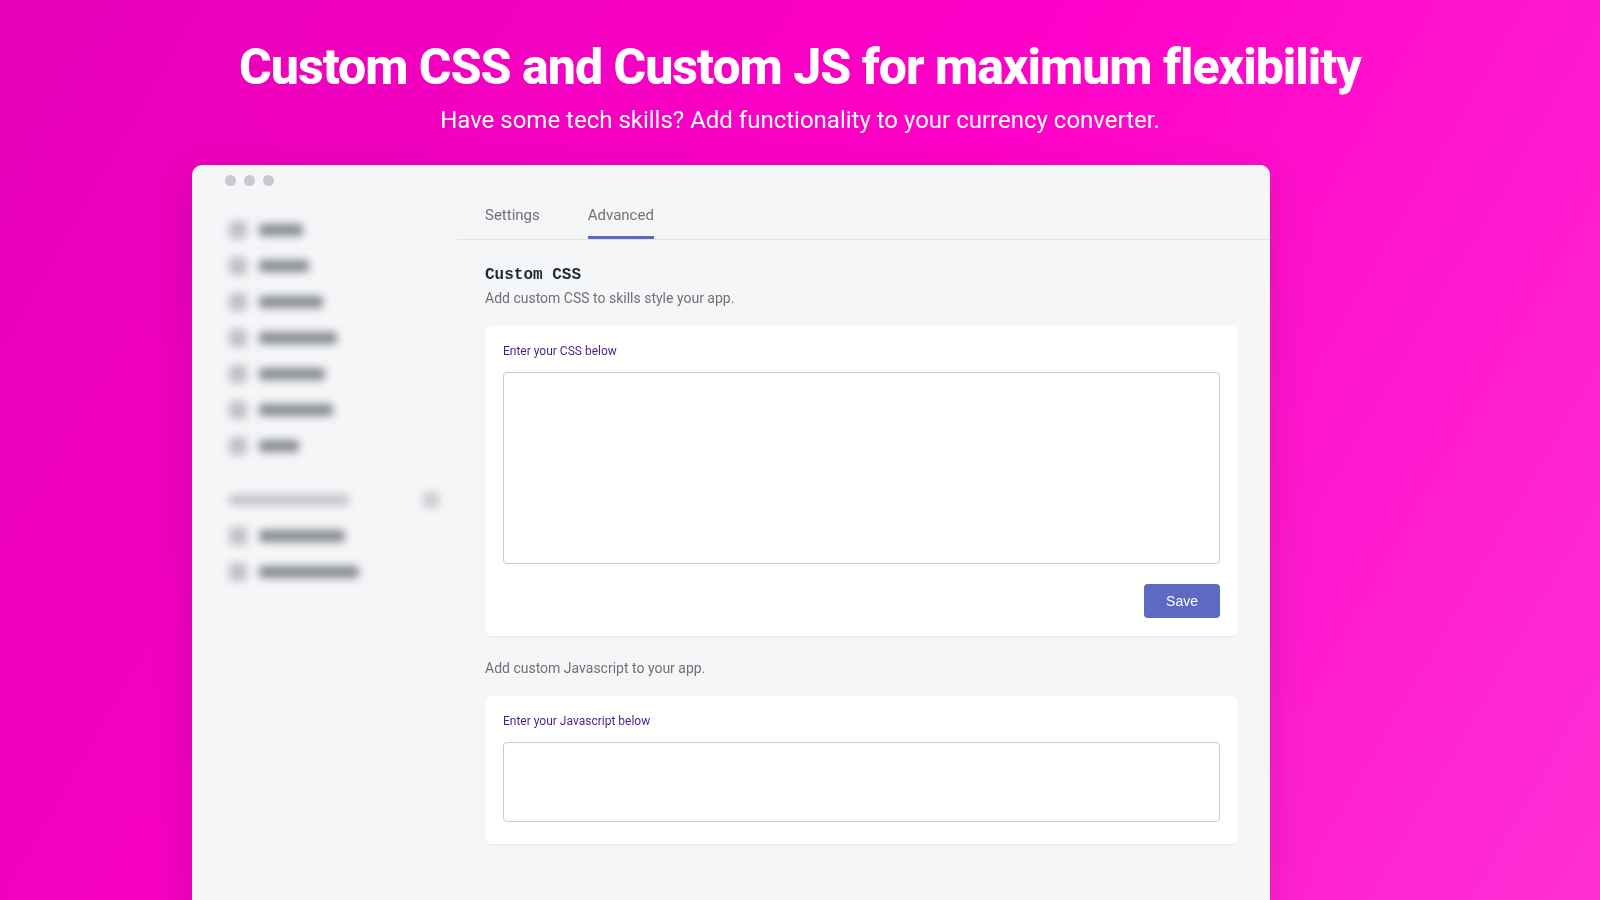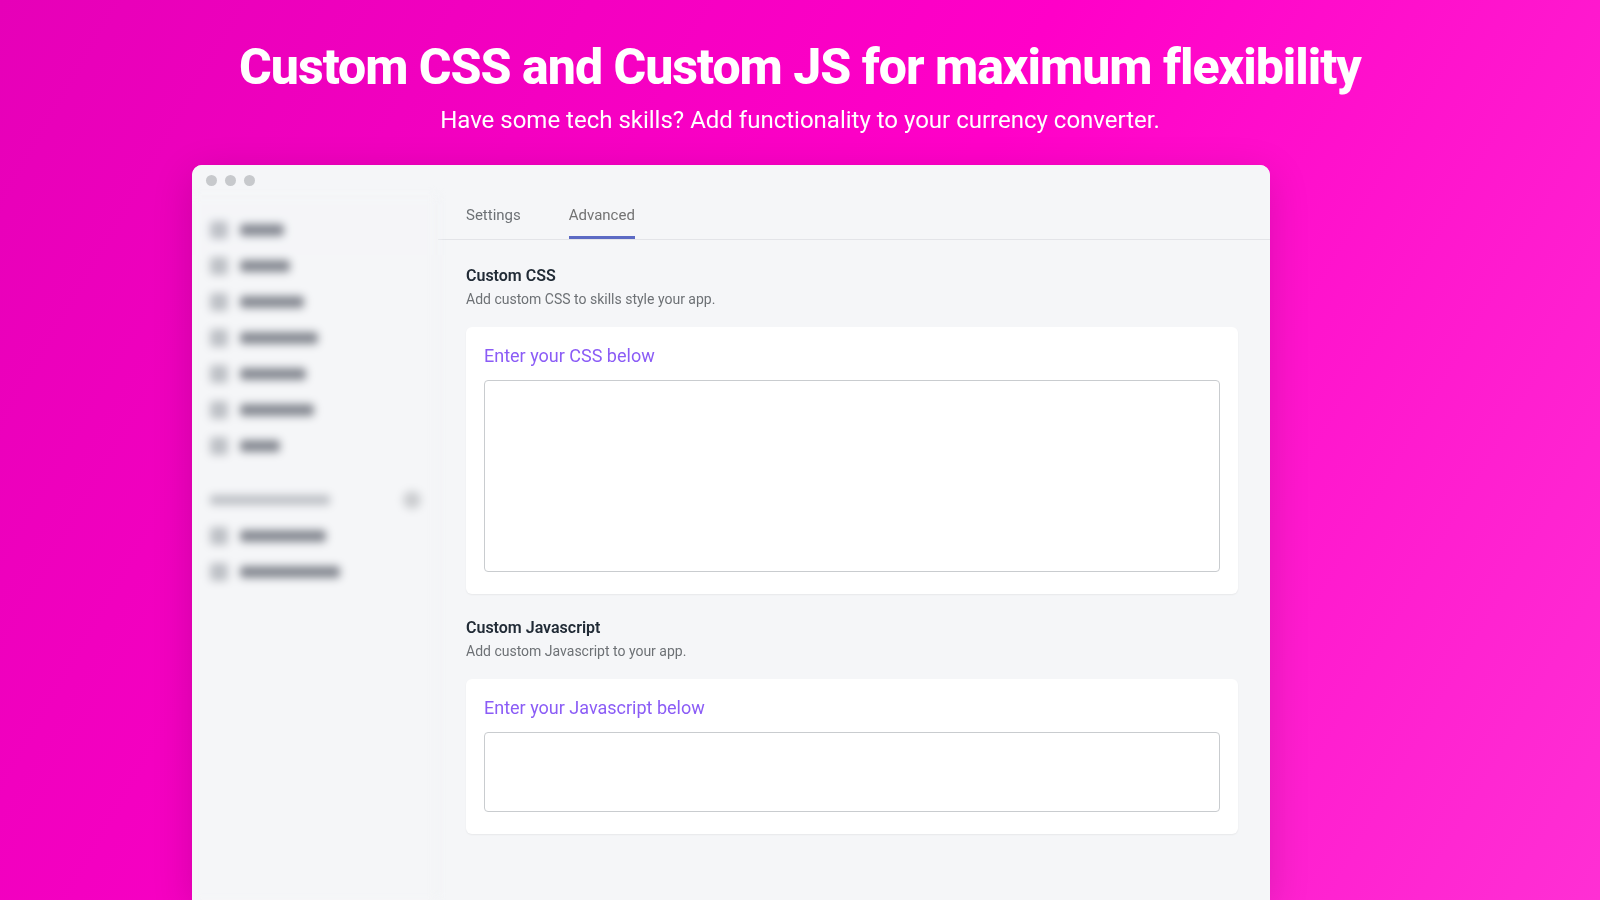--- a/index.html
+++ b/index.html
@@ -33,20 +33,21 @@
     .window {
       position: absolute;
       top: 165px;
       left: 192px;
       width: 1078px;
       height: 735px;
       background: #f5f6f8;
       border-radius: 10px 10px 0 0;
       box-shadow: 0 10px 40px rgba(0,0,0,0.15);
       overflow: hidden;
+      padding-left: 19px;
     }
     .titlebar {
       height: 30px;
       display: flex;
       align-items: center;
       padding-left: 14px;
       gap: 8px;
       background: #f5f6f8;
     }
     .traffic-dot {
@@ -131,36 +132,37 @@
       border-bottom: 3px solid #5c6ac4;
     }
     .content {
       padding: 26px 32px 0 28px;
     }
     .section-title {
       font-size: 16px;
       font-weight: 600;
       color: #212b36;
       margin-bottom: 6px;
+      font-family: Liberation Mono, monospace;
     }
     .section-desc {
       font-size: 14px;
       color: #6d7175;
       margin-bottom: 20px;
     }
     .card {
       background: #fff;
       border-radius: 6px;
       box-shadow: 0 1px 2px rgba(0,0,0,0.06);
       padding: 18px 18px 18px 18px;
       margin-bottom: 24px;
     }
     .card-label {
-      font-size: 18px;
-      color: #8b5cf6;
+      font-size: 12px;
+      color: #4c1d95;
       margin-bottom: 14px;
     }
     .textarea {
       width: 100%;
       height: 192px;
       border: 1px solid #c9cccf;
       border-radius: 4px;
       resize: none;
       padding: 8px;
       font-family: inherit;
@@ -252,23 +254,25 @@
         <div class="tab">Settings</div>
         <div class="tab active">Advanced</div>
       </div>
       <div class="content">
 
         <div class="section-title">Custom CSS</div>
         <div class="section-desc">Add custom CSS to skills style your app.</div>
         <div class="card">
           <div class="card-label">Enter your CSS below</div>
           <textarea class="textarea" style=""></textarea>
-        </div>
-
-        <div class="section-title">Custom Javascript</div>
+          <div class="card-actions">
+            <button class="btn-save">Save</button>
+          </div>
+        </div>
+
         <div class="section-desc">Add custom Javascript to your app.</div>
         <div class="card">
           <div class="card-label">Enter your Javascript below</div>
           <textarea class="textarea textarea-small" style=""></textarea>
         </div>
       </div>
     </div>
   </div>
 </div>
 

